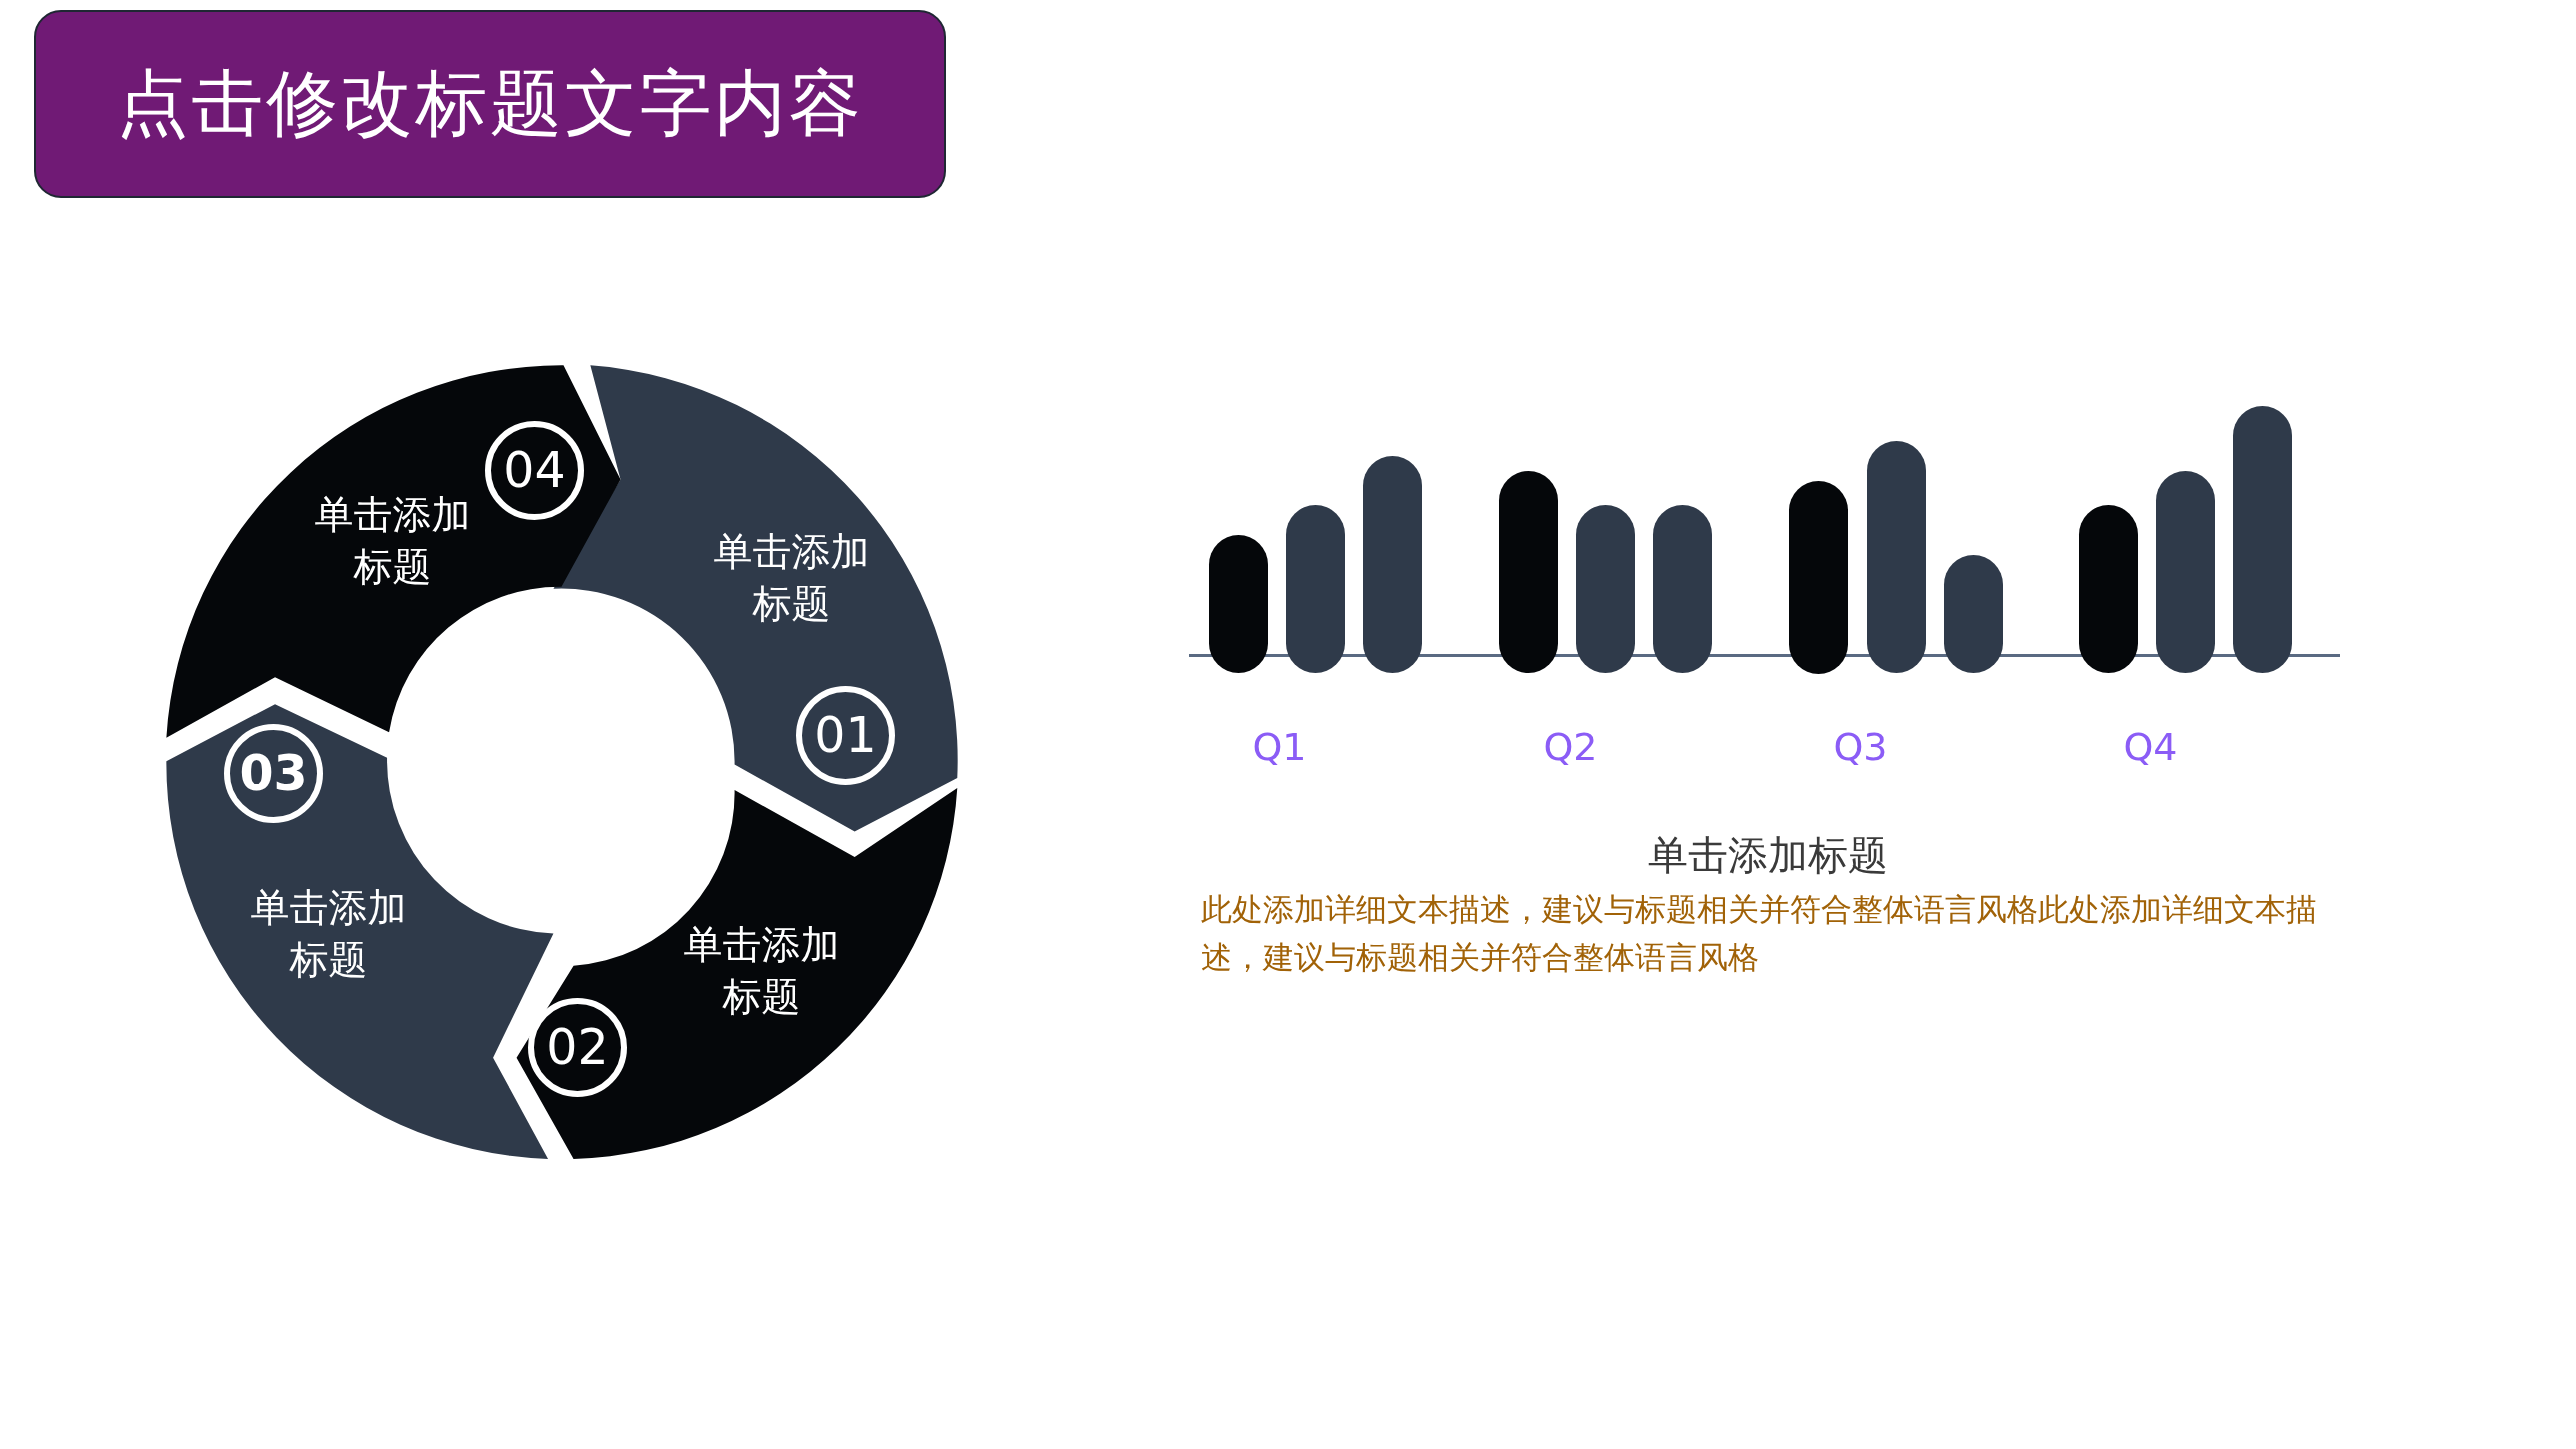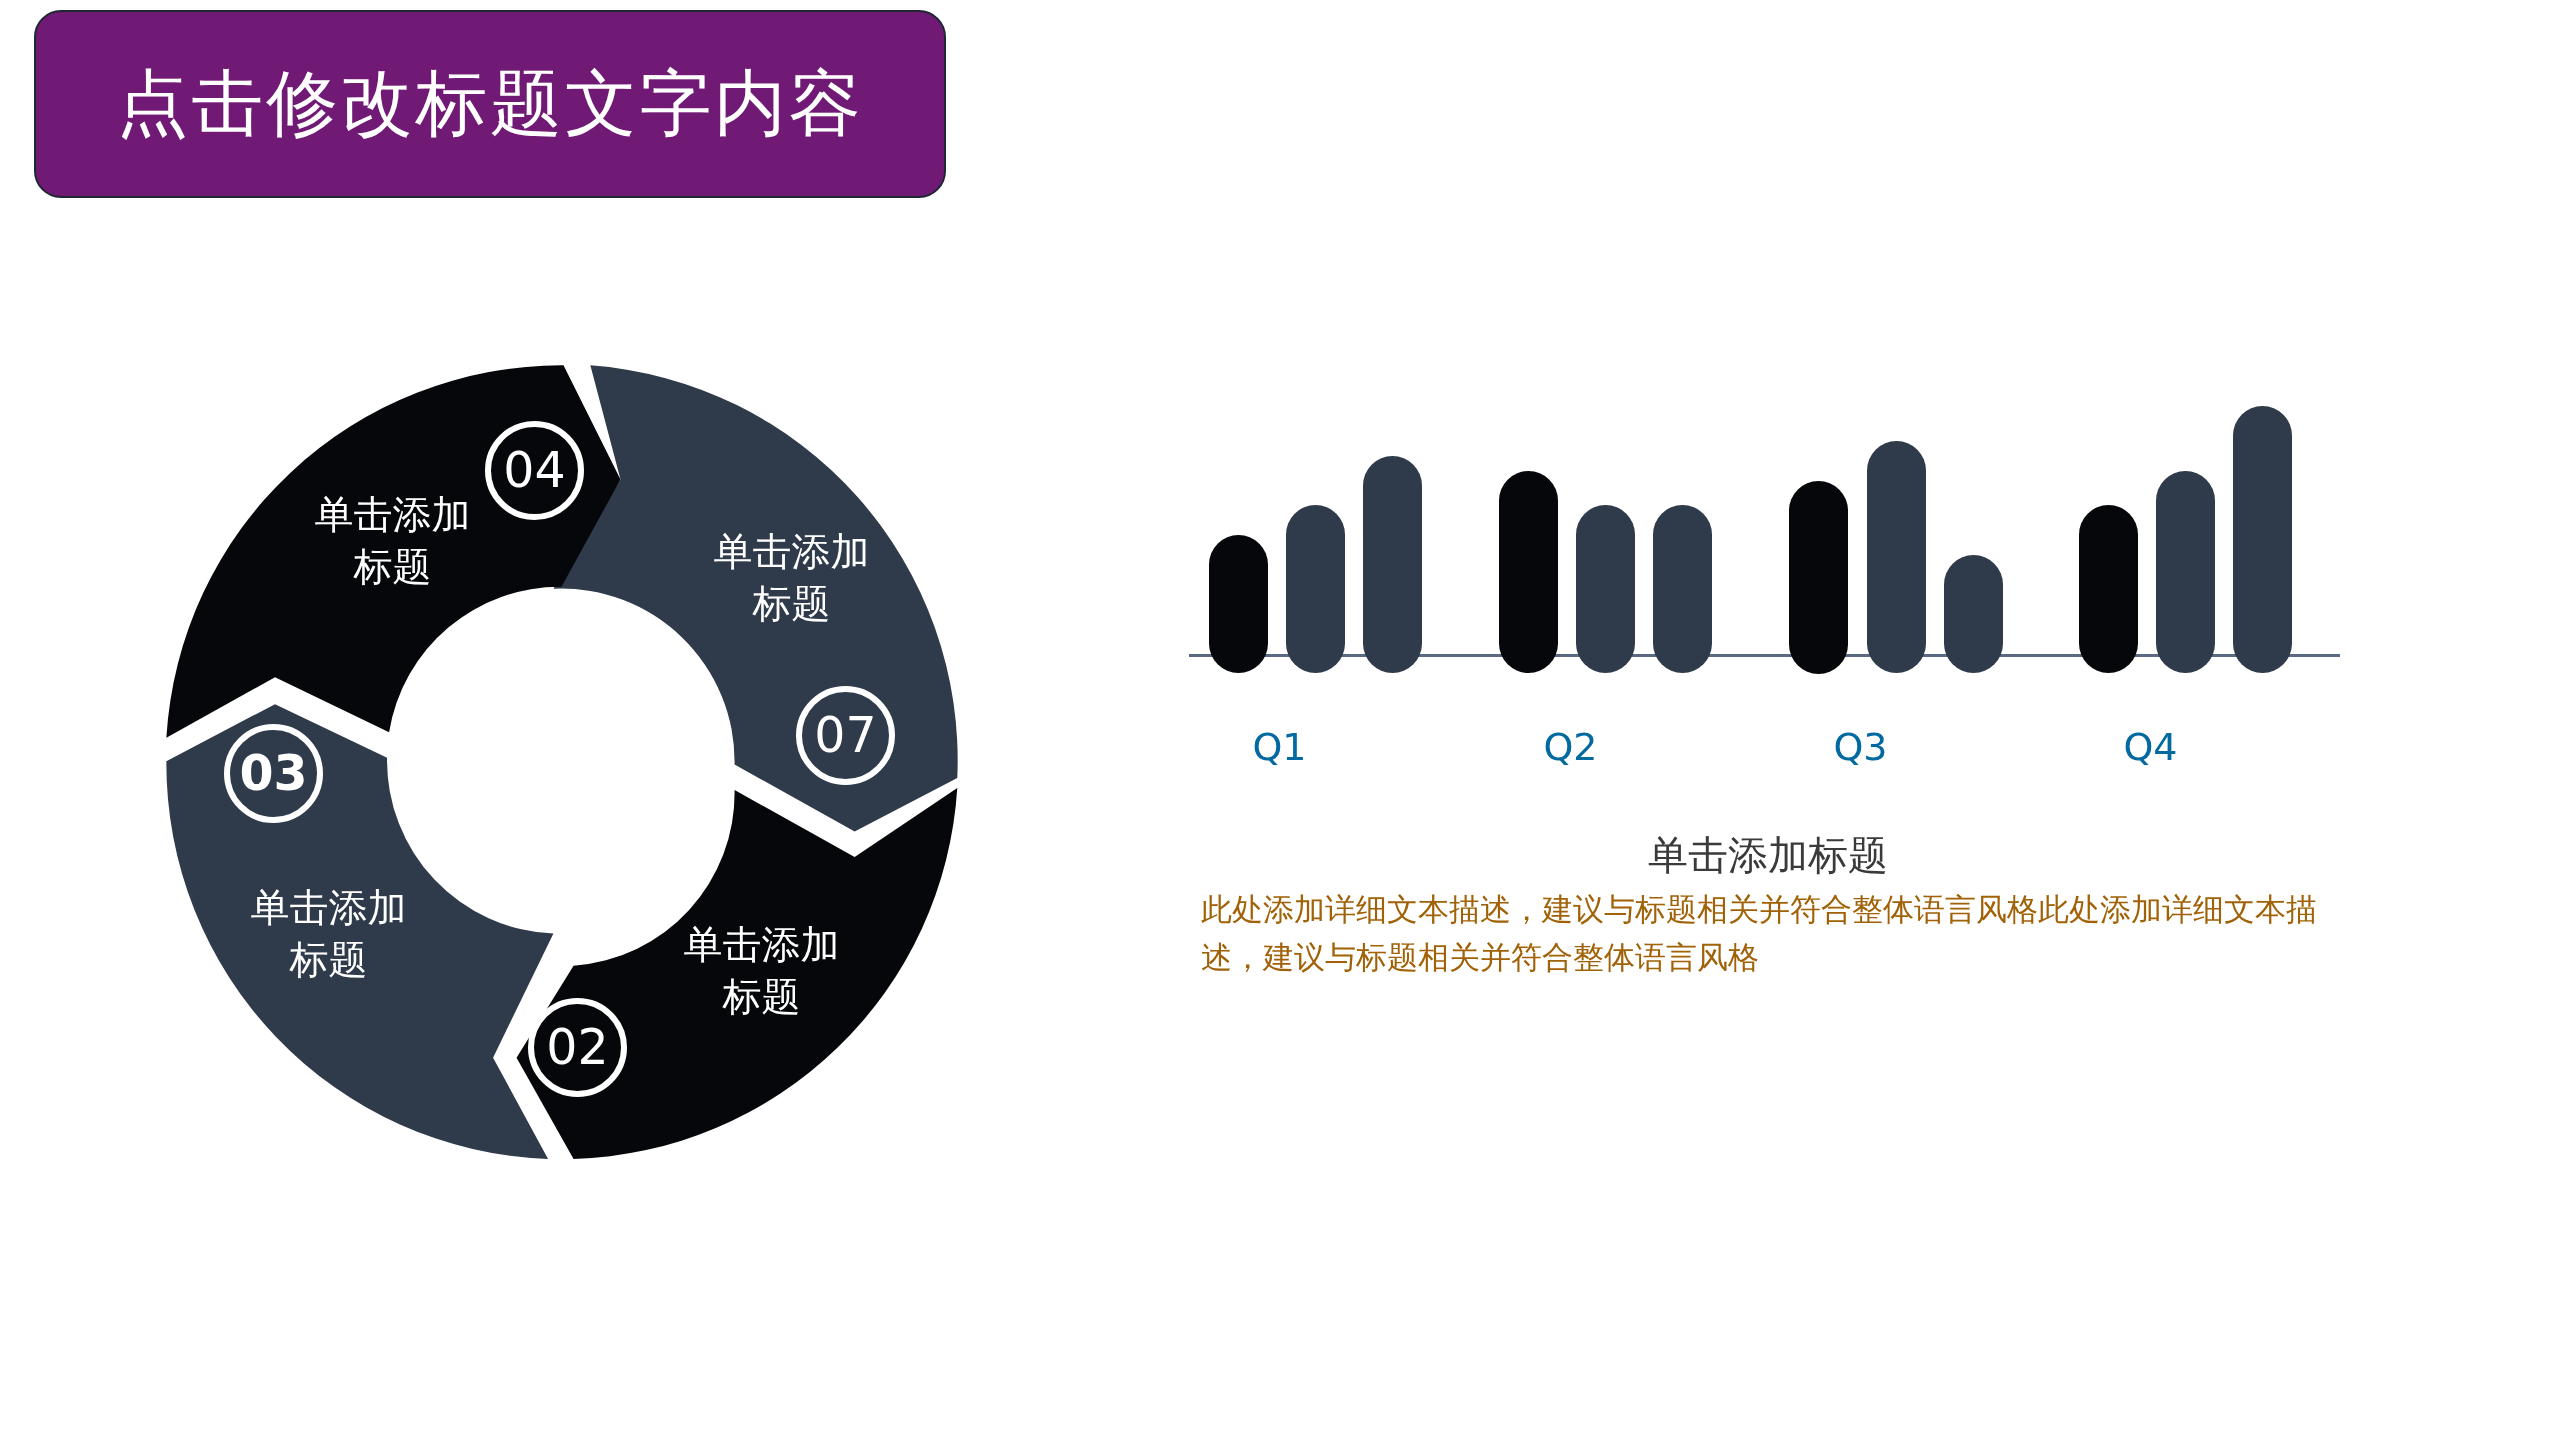--- a/index.html
+++ b/index.html
@@ -8,21 +8,21 @@
   .title-text{color:#ffffff;font-size:72px;letter-spacing:2.7px;white-space:nowrap;}
   .ring{position:absolute;left:161px;top:362px;width:805px;height:805px;}
   .ring svg{width:100%;height:100%;display:block;}
   .seg-label{position:absolute;color:#ffffff;font-size:39px;line-height:52px;text-align:center;width:201px;}
   .num-badge{position:absolute;width:99px;height:99px;border:6px solid #ffffff;border-radius:50%;box-sizing:border-box;color:#ffffff;font-size:49px;display:flex;align-items:center;justify-content:center;}
   .chart{position:absolute;left:1189px;top:376px;width:1151px;height:402px;}
   .axis-line{position:absolute;left:0;top:278px;width:1151px;height:3.4px;background:#5A6A82;}
   .bar{position:absolute;width:59px;border-radius:29.5px;}
   .bar.dark{background:#05070A;}
   .bar.slate{background:#2F3A4A;}
-  .q-label{position:absolute;top:349px;font-size:38px;color:#0369a1;width:81px;text-align:center;}
+  .q-label{position:absolute;top:349px;font-size:38px;color:#8b5cf6;width:81px;text-align:center;}
   .sub-title{position:absolute;left:1201px;top:828px;width:1134px;text-align:center;font-size:40px;color:#3a3a3a;}
   .body-text{position:absolute;left:1201px;top:885px;width:1140px;font-size:31px;line-height:48px;color:#a16207;}
 </style>
 </head>
 <body>
 
 <div class="title-box">
   <span class="title-text">点击修改标题文字内容</span>
 </div>
 
@@ -36,21 +36,21 @@
     <path fill="#2F3A4A" d="M 577 1188 A 590 590 0 0 1 8 595 L 170 510 L 337 590 A 258 258 0 0 0 585 852 L 495 1037 Z"></path>
 
     <path fill="#05070A" d="M 8 560 A 590 590 0 0 1 600 5 L 685 175 L 597 335 A 258 258 0 0 0 340 552 L 170 470 Z"></path>
   </svg>
 
   <div class="seg-label" style="left:530px;top:164px;">
     <div>单击添加</div>
     <div>标题</div>
   </div>
   <div class="num-badge" style="left:635px;top:324px;">
-    <span>07</span>
+    <span>01</span>
   </div>
 
   <div class="seg-label" style="left:500px;top:557px;">
     <div>单击添加</div>
     <div>标题</div>
   </div>
   <div class="num-badge" style="left:367px;top:636px;">
     <span>02</span>
   </div>
 

